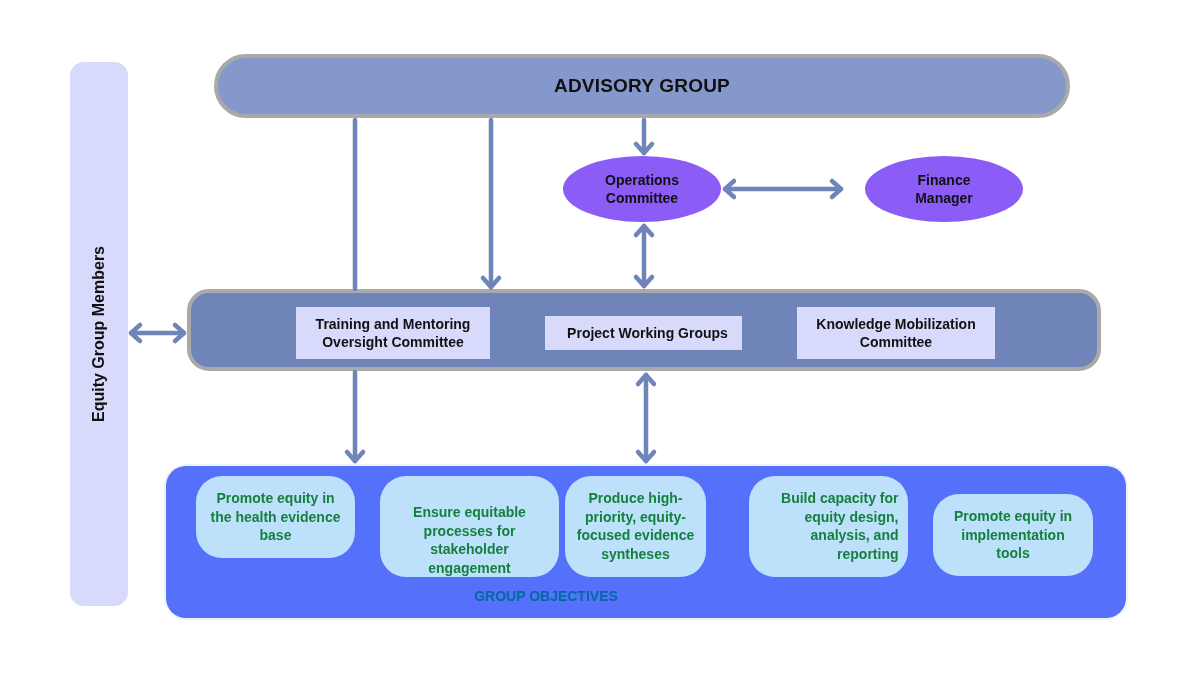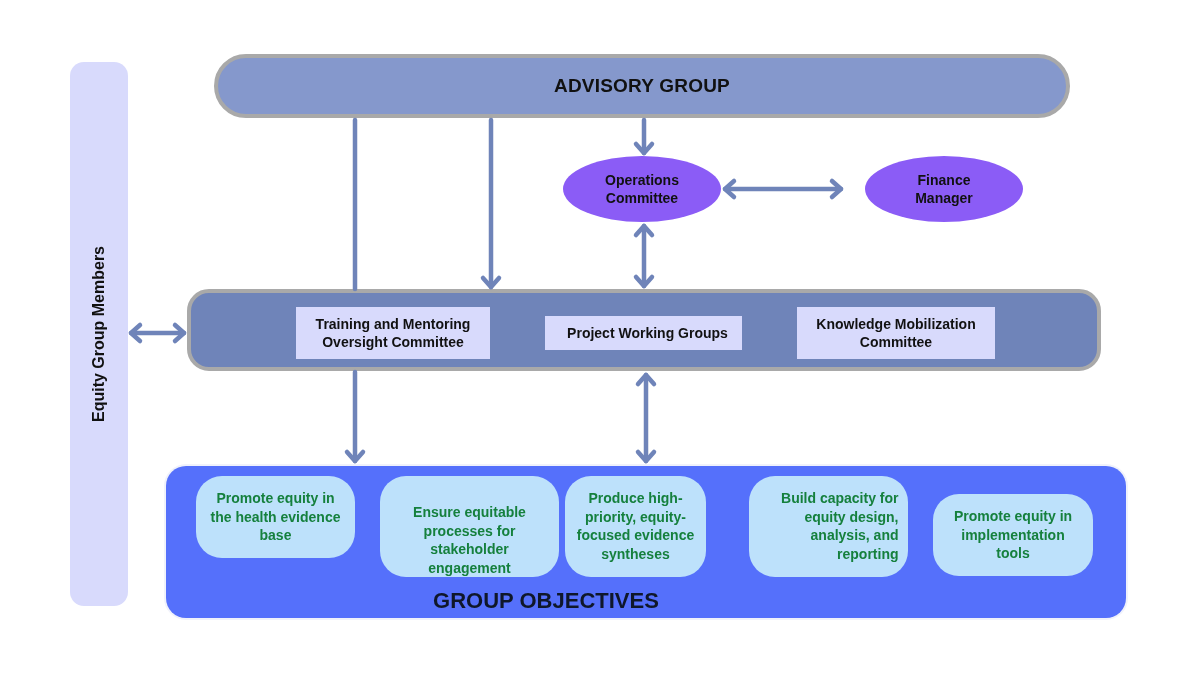--- a/index.html
+++ b/index.html
@@ -16,21 +16,21 @@
   .m1 { left:296px; top:307px; width:194px; height:52px; }
   .m2 { left:545px; top:316px; width:197px; height:34px;padding-left:8px; }
   .m3 { left:797px; top:307px; width:198px; height:52px; }
   .objectives { left:166px; top:466px; width:960px; height:152px; background:#5570fb; border-radius:20px; box-shadow:0 0 0 2px #f0f2fb; }
   .obj { background:#bde1fb; border-radius:26px; display:flex; align-items:flex-start; justify-content:center; text-align:center; font-size:14px; font-weight:bold; color:#15803d; line-height:18.5px; box-sizing:border-box; padding-top:13px; }
   .o1 { left:196px; top:476px; width:159px; height:82px; }
   .o2 { left:380px; top:476px; width:179px; height:101px;align-items:flex-end; }
   .o3 { left:565px; top:476px; width:141px; height:101px; }
   .o4 { left:749px; top:476px; width:159px; height:101px;text-align:right; }
   .o5 { left:933px; top:476px; width:160px; height:82px;margin-top:18px; }
-  .obj-title { left:166px; top:588px; width:760px; text-align:center; font-size:22px; font-weight:bold; color:#0f172a; }
+  .obj-title { left:166px; top:588px; width:760px; text-align:center; font-size:14px; font-weight:bold; color:#0369a1; }
   svg.arrows { position:absolute; left:0; top:0; width:1200px; height:675px; pointer-events:none; }
 </style>
 </head>
 <body>
 
 <div class="abs equity-bar"></div>
 <div class="abs equity-label">Equity Group Members</div>
 
 <div class="abs advisory">
   <span>ADVISORY GROUP</span>

